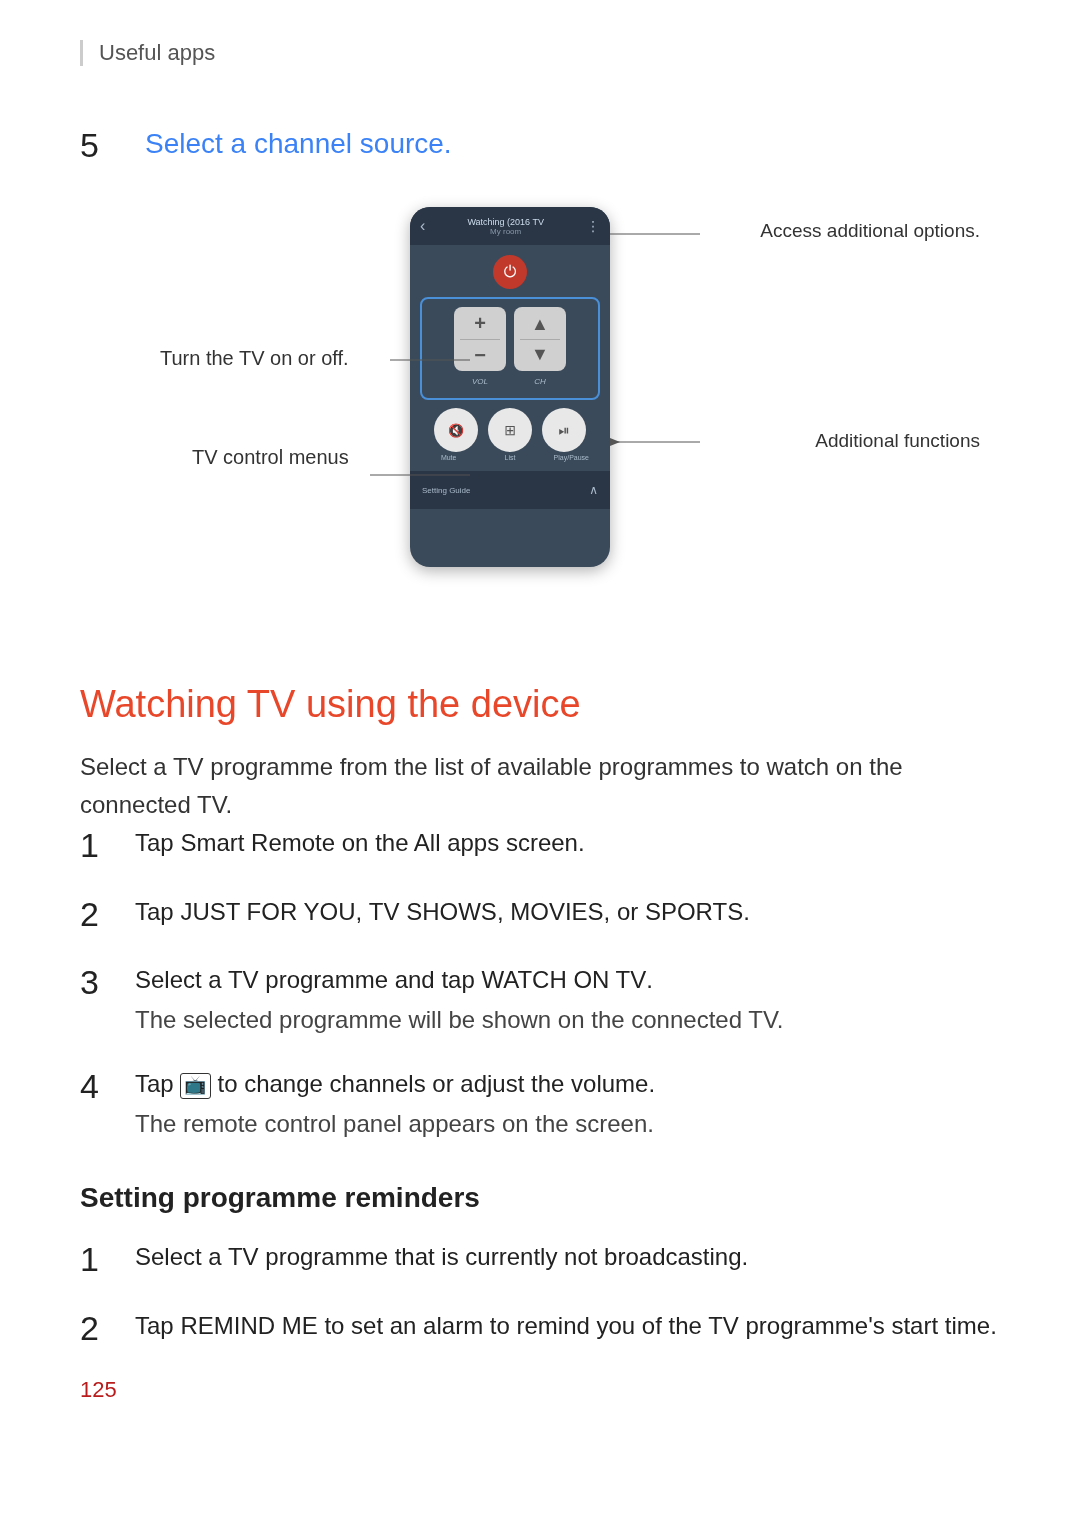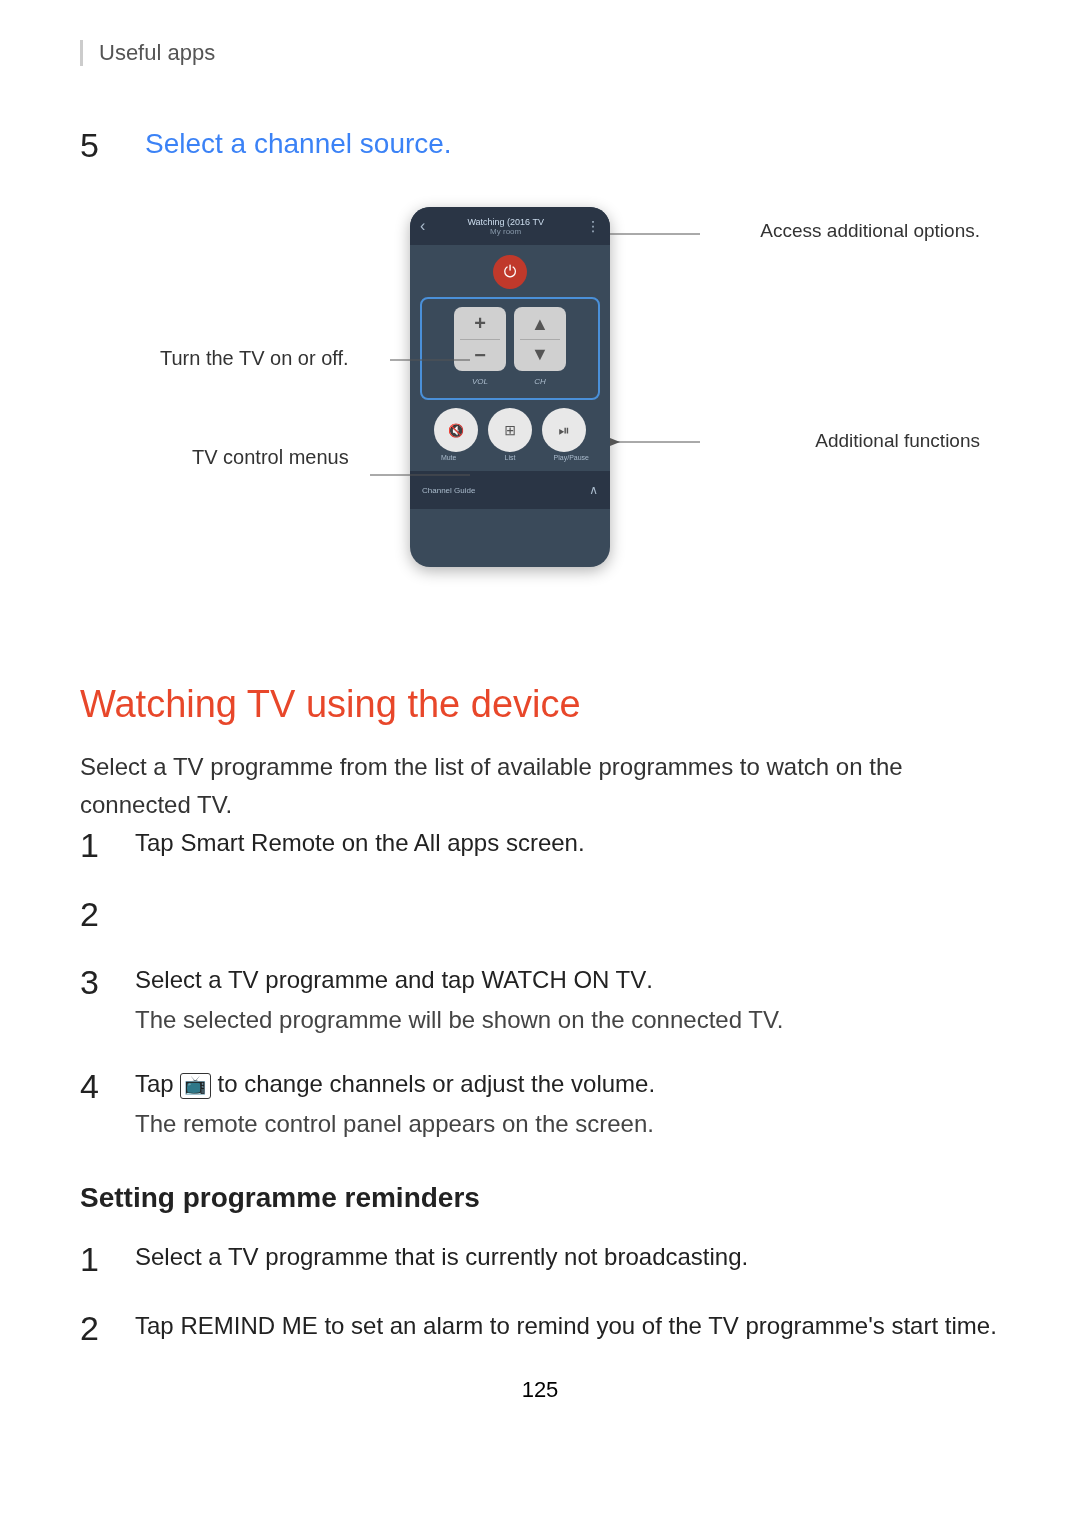--- a/index.html
+++ b/index.html
@@ -292,23 +292,22 @@
     
     .sub-section-title {
       font-size: 28px;
       color: #222222;
       font-weight: 700;
       margin: 40px 0 25px 0;
     }
 
     
     .page-number {
-      text-align: center;
       font-size: 22px;
-      color: #000000;
+      color: #b91c1c;
     }
 
     
     .connector-svg {
       position: absolute;
       top: 0;
       left: 0;
       width: 100%;
       height: 100%;
       pointer-events: none;
@@ -390,21 +389,21 @@
           </div>
         </div>
 
         <div class="bottom-icon-labels">
           <span class="bottom-icon-label">Mute</span>
           <span class="bottom-icon-label">List</span>
           <span class="bottom-icon-label">Play/Pause</span>
         </div>
 
         <div class="channel-guide-bar">
-          <span class="channel-guide-text">Channel Guide</span>
+          <span class="channel-guide-text">Setting Guide</span>
           <span class="channel-guide-icon">∧</span>
         </div>
 
       </div>
     </div>
 
     <svg class="connector-svg" xmlns="http://www.w3.org/2000/svg">
 
       <line x1="530" y1="42" x2="620" y2="42" stroke="#555" stroke-width="1"></line>
 
@@ -432,20 +431,23 @@
 
     <div class="numbered-step">
       <span class="num-label">1</span>
       <div class="step-content">
         <span class="step-main-text">Tap <strong>Smart Remote</strong> on the All apps screen.</span>
       </div>
     </div>
 
     <div class="numbered-step">
       <span class="num-label">2</span>
+      <div class="step-content">
+        <span class="step-main-text">Tap <strong>JUST FOR YOU</strong>, <strong>TV SHOWS</strong>, <strong>MOVIES</strong>, or <strong>SPORTS</strong>.</span>
+      </div>
     </div>
 
     <div class="numbered-step">
       <span class="num-label">3</span>
       <div class="step-content">
         <span class="step-main-text">Select a TV programme and tap <strong>WATCH ON TV</strong>.</span>
         <div class="step-sub-text">The selected programme will be shown on the connected TV.</div>
       </div>
     </div>
 

